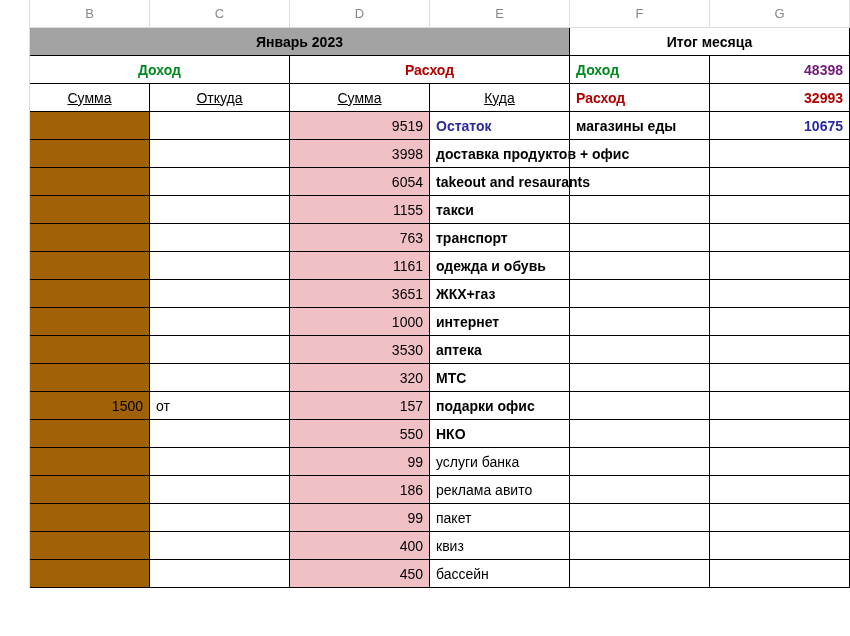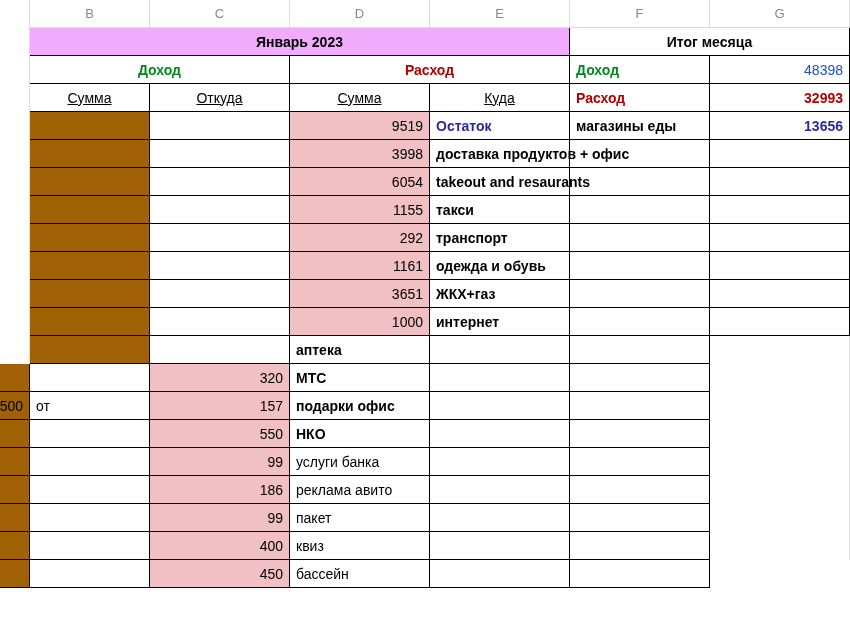--- a/index.html
+++ b/index.html
@@ -32,21 +32,21 @@
     border-right: 1px solid #ddd;
     border-bottom: 1px solid #ddd;
     font-size: 13px;
   }
   .rownumcol {
     border-right: 1px solid #ddd;
     border-bottom: none;
     border-left: none;
   }
   .hdr-month {
-    background: #f0abfc;
+    background: #a3a3a3;
     font-weight: bold;
     justify-content: center;
   }
   .hdr-summary {
     background: #fff;
     font-weight: bold;
     justify-content: center;
   }
   .hdr-income {
     color: #008a1e;
@@ -61,21 +61,21 @@
   .subhdr {
     justify-content: center;
     text-decoration: underline;
   }
   .summary-label {
     font-weight: bold;
   }
   .summary-income { color: #008a1e; }
   .summary-expense { color: #b30000; }
   .summary-remainder { color: #2a2aa0; }
-  .num-income { color: #1d4ed8; font-weight: normal; justify-content: flex-end; }
+  .num-income { color: #701a75; font-weight: bold; justify-content: flex-end; }
   .num-expense { color: #b30000; font-weight: bold; justify-content: flex-end; }
   .num-remainder { color: #2a2aa0; font-weight: bold; justify-content: flex-end; }
   .fill-green { background: #a16207; }
   .fill-pink { background: #f0c0c4; }
   .num { justify-content: flex-end; }
   .txt { justify-content: flex-start; }
   .bold { font-weight: bold; }
   .span2 { grid-column: span 2; }
   .span4 { grid-column: span 4; }
   .overflow-visible { overflow: visible; z-index: 1; text-align: center; }
@@ -105,21 +105,21 @@
     <div class="cell subhdr">Сумма</div>
     <div class="cell subhdr">Куда</div>
     <div class="cell summary-label summary-expense txt">Расход</div>
     <div class="cell num-expense">32993</div>
     <div class="cell rownumcol"></div>
     <div class="cell fill-green num"></div>
     <div class="cell txt"></div>
     <div class="cell fill-pink num">9519</div>
     <div class="cell summary-label summary-remainder txt">Остаток</div>
     <div class="cell txt bold">магазины еды</div>
-    <div class="cell num-remainder">13656</div>
+    <div class="cell num-remainder">10675</div>
     <div class="cell rownumcol"></div>
     <div class="cell fill-green num"></div>
     <div class="cell txt"></div>
     <div class="cell fill-pink num">3998</div>
     <div class="cell txt bold overflow-visible">доставка продуктов + офис</div>
     <div class="cell "></div>
     <div class="cell "></div>
     <div class="cell rownumcol"></div>
     <div class="cell fill-green num"></div>
     <div class="cell txt"></div>
@@ -130,21 +130,21 @@
     <div class="cell rownumcol"></div>
     <div class="cell fill-green num"></div>
     <div class="cell txt"></div>
     <div class="cell fill-pink num">1155</div>
     <div class="cell txt bold">такси</div>
     <div class="cell "></div>
     <div class="cell "></div>
     <div class="cell rownumcol"></div>
     <div class="cell fill-green num"></div>
     <div class="cell txt"></div>
-    <div class="cell fill-pink num">292</div>
+    <div class="cell fill-pink num">763</div>
     <div class="cell txt bold">транспорт</div>
     <div class="cell "></div>
     <div class="cell "></div>
     <div class="cell rownumcol"></div>
     <div class="cell fill-green num"></div>
     <div class="cell txt"></div>
     <div class="cell fill-pink num">1161</div>
     <div class="cell txt bold">одежда и обувь</div>
     <div class="cell "></div>
     <div class="cell "></div>
@@ -158,20 +158,21 @@
     <div class="cell rownumcol"></div>
     <div class="cell fill-green num"></div>
     <div class="cell txt"></div>
     <div class="cell fill-pink num">1000</div>
     <div class="cell txt bold">интернет</div>
     <div class="cell "></div>
     <div class="cell "></div>
     <div class="cell rownumcol"></div>
     <div class="cell fill-green num"></div>
     <div class="cell txt"></div>
+    <div class="cell fill-pink num">3530</div>
     <div class="cell txt bold">аптека</div>
     <div class="cell "></div>
     <div class="cell "></div>
     <div class="cell rownumcol"></div>
     <div class="cell fill-green num"></div>
     <div class="cell txt"></div>
     <div class="cell fill-pink num">320</div>
     <div class="cell txt bold">МТС</div>
     <div class="cell "></div>
     <div class="cell "></div>

